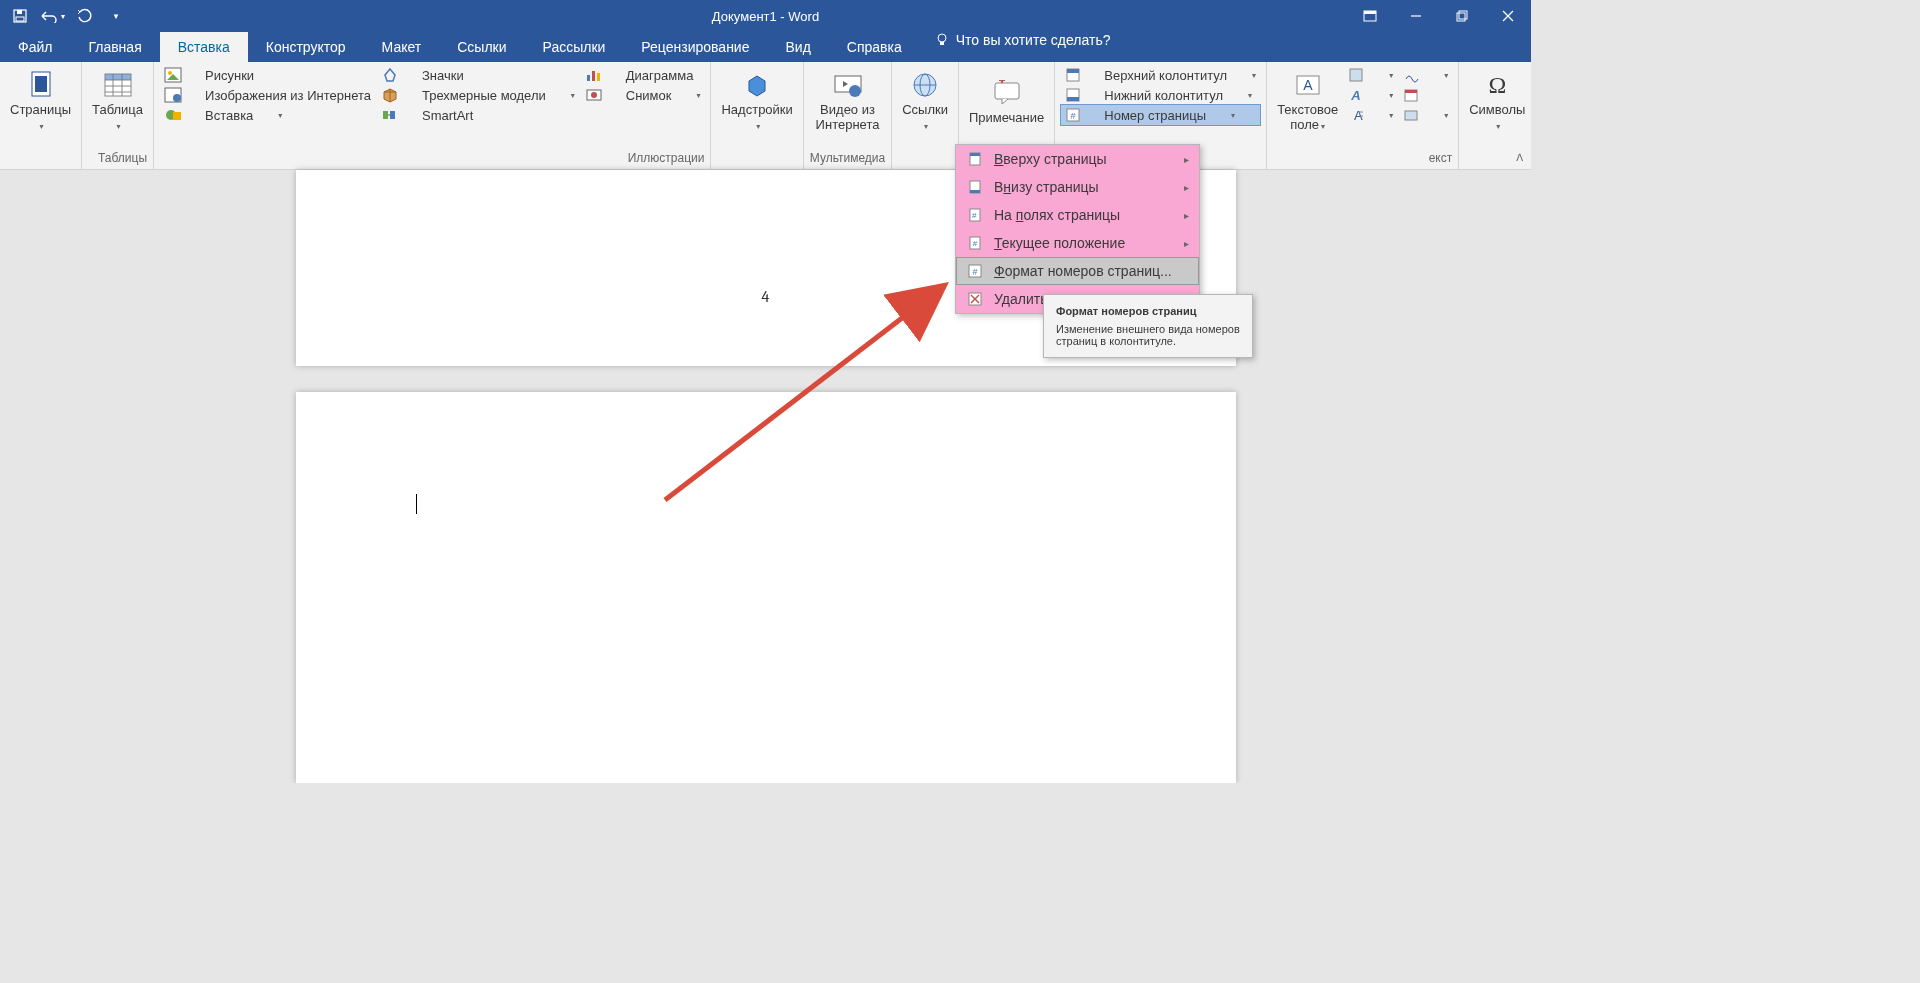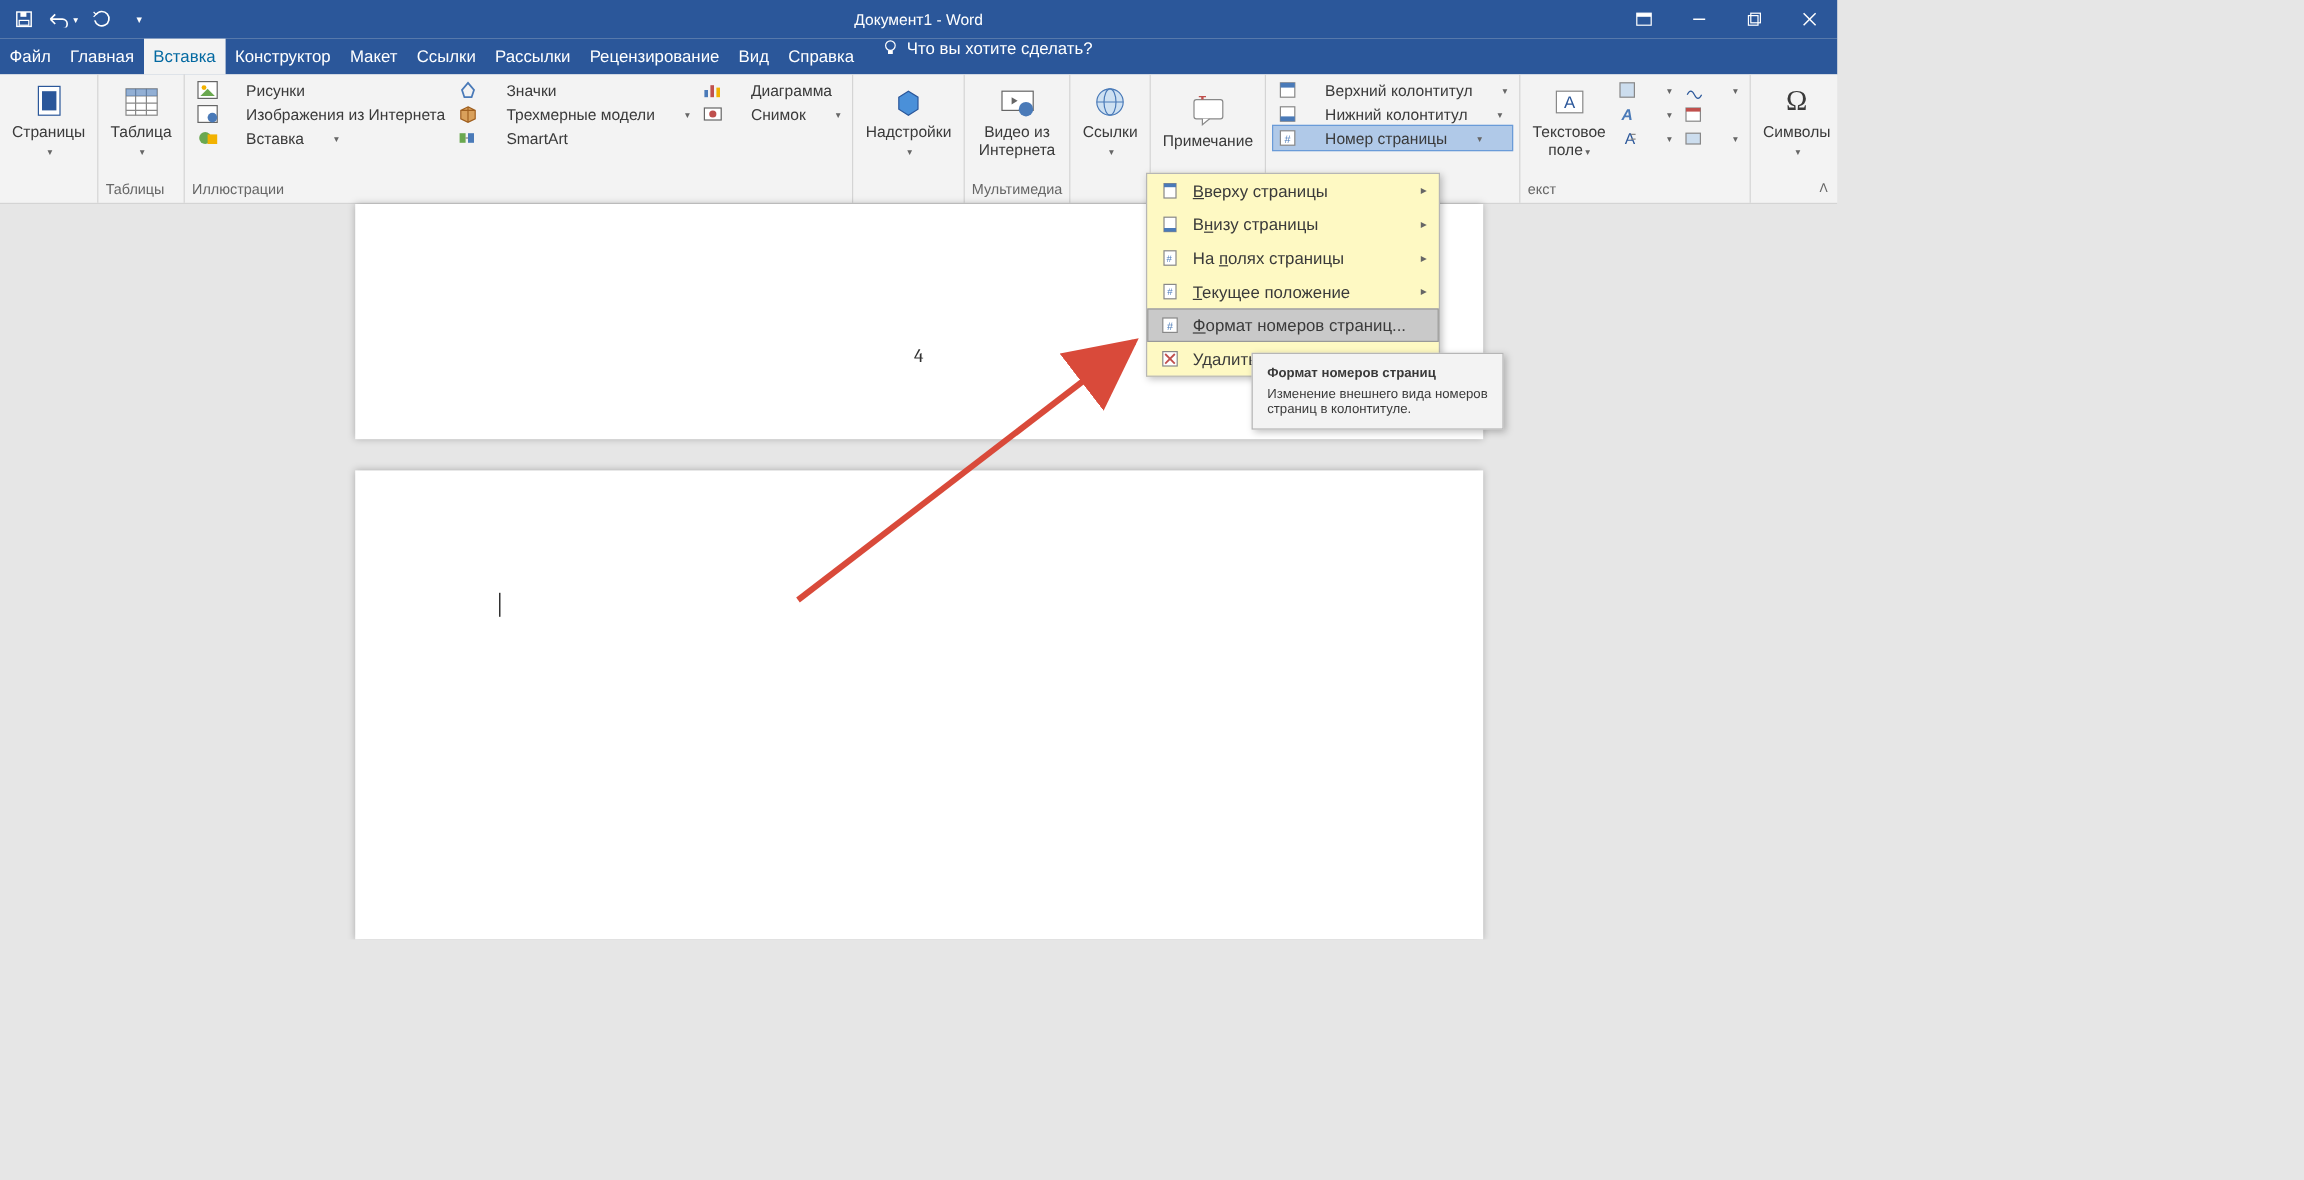--- a/index.html
+++ b/index.html
@@ -5,42 +5,42 @@
 *{box-sizing:border-box;margin:0;padding:0;font-family:"Segoe UI",sans-serif;}
 body{background:#e6e6e6;overflow:hidden;}
 .window{width:1531px;height:783px;background:#e6e6e6;position:relative;}
 .titlebar{height:32px;background:#2b579a;display:flex;align-items:center;color:#fff;font-size:12px;position:relative;}
 .qat{display:flex;align-items:center;gap:0;padding:0 4px;}
 .qat-btn{width:32px;height:32px;display:flex;align-items:center;justify-content:center;cursor:pointer;}
 .title-text{position:absolute;left:50%;transform:translateX(-50%);font-size:13px;}
 .win-controls{position:absolute;right:0;display:flex;}
 .win-btn{width:46px;height:32px;display:flex;align-items:center;justify-content:center;cursor:pointer;}
 .menubar{height:30px;background:#2b579a;display:flex;align-items:stretch;}
-.tab{padding:0 8px;color:#fff;font-size:14px;display:flex;align-items:center;cursor:pointer;}
+.tab{padding:0 18px;color:#fff;font-size:14px;display:flex;align-items:center;cursor:pointer;}
 .tab.active{background:#f3f3f3;color:#0369a1;}
 .tellme{display:flex;align-items:flex-start;gap:6px;padding:0 14px;color:#fff;font-size:14px;cursor:text;}
 .ribbon{height:108px;background:#f3f3f3;border-bottom:1px solid #d4d4d4;display:flex;position:relative;}
 .rgroup{border-right:1px solid #d4d4d4;padding:3px 6px 0 6px;display:flex;flex-direction:column;justify-content:space-between;}
 .rgroup-body{flex:1;display:flex;gap:2px;}
-.rgroup-label{font-size:12px;color:#666;text-align:left;padding:2px 0 4px;margin-top:12px;}
+.rgroup-label{font-size:12px;color:#666;text-align:right;padding:2px 0 4px;margin-top:12px;}
 .bigbtn{display:flex;flex-direction:column;align-items:center;justify-content:center;padding:2px 4px;cursor:pointer;min-width:44px;}
 .bigbtn-icon{width:32px;height:32px;display:flex;align-items:center;justify-content:center;}
 .bigbtn-label{font-size:13px;color:#3a3a3a;text-align:center;line-height:1.15;margin-top:2px;}
 .smbtn{display:flex;align-items:center;gap:23px;padding:2px 4px;cursor:pointer;font-size:13px;color:#3a3a3a;white-space:nowrap;}
 .smbtn.pressed{background:#b0c9e8;border:1px solid #6a9bd8;margin:-1px;}
 .col{display:flex;flex-direction:column;gap:0px;}
 .dd-arrow{font-size:8px;margin-left:2px;color:#666;}
 .collapse-btn{position:absolute;right:4px;bottom:4px;font-size:10px;color:#666;cursor:pointer;padding:2px 4px;}
 .docarea{position:absolute;top:170px;left:0;right:0;bottom:0;background:#e6e6e6;display:flex;flex-direction:column;align-items:center;}
 .page{background:#fff;width:940px;box-shadow:0 0 6px rgba(0,0,0,0.25);position:relative;}
 .page1{height:200px;margin-top:0;}
 .page2{height:400px;margin-top:26px;}
 .pagenum{position:absolute;top:118px;left:50%;transform:translateX(-50%);font-family:Cambria,serif;font-size:16px;color:#333;}
 .cursor{position:absolute;top:102px;left:120px;width:1px;height:20px;background:#000;}
-.dropdown{position:absolute;top:144px;left:955px;background:#fef9c3;border:1px solid #b6b6b6;box-shadow:2px 2px 6px rgba(0,0,0,0.25);width:245px;z-index:10;}
+.dropdown{position:absolute;top:144px;left:955px;background:#f9a8d4;border:1px solid #b6b6b6;box-shadow:2px 2px 6px rgba(0,0,0,0.25);width:245px;z-index:10;}
 .dd-item{display:flex;align-items:center;gap:10px;padding:5px 10px;font-size:14px;color:#3a3a3a;cursor:pointer;position:relative;}
 .dd-item.hovered{background:#c9c9c9;border:1px solid #999;padding:4px 9px;}
 .dd-item .subarrow{position:absolute;right:10px;font-size:10px;color:#666;}
 .dd-icon{width:18px;height:18px;display:inline-flex;align-items:center;justify-content:center;}
 .tooltip{position:absolute;top:294px;left:1043px;background:#f3f3f3;border:1px solid #b6b6b6;box-shadow:2px 2px 6px rgba(0,0,0,0.25);padding:10px 12px;font-size:11px;color:#3a3a3a;z-index:11;width:210px;}
 .tooltip-title{font-weight:bold;margin-bottom:6px;}
 .arrow{position:absolute;z-index:5;pointer-events:none;}
 .underline{text-decoration:underline;text-decoration-color:#3a3a3a;}
 svg{display:block;}
 </style>

